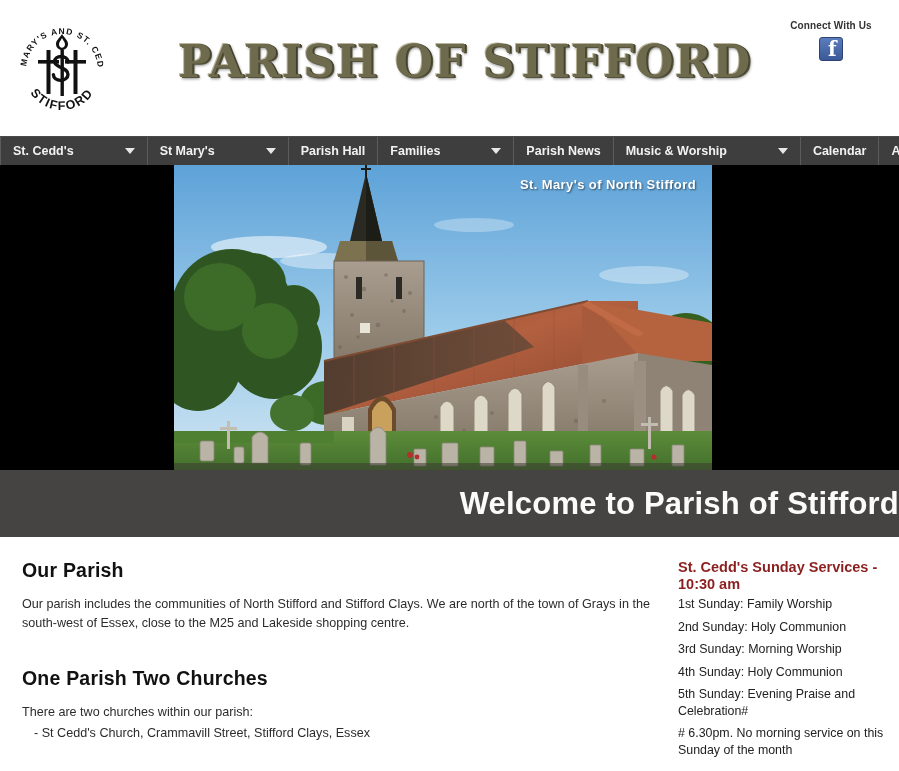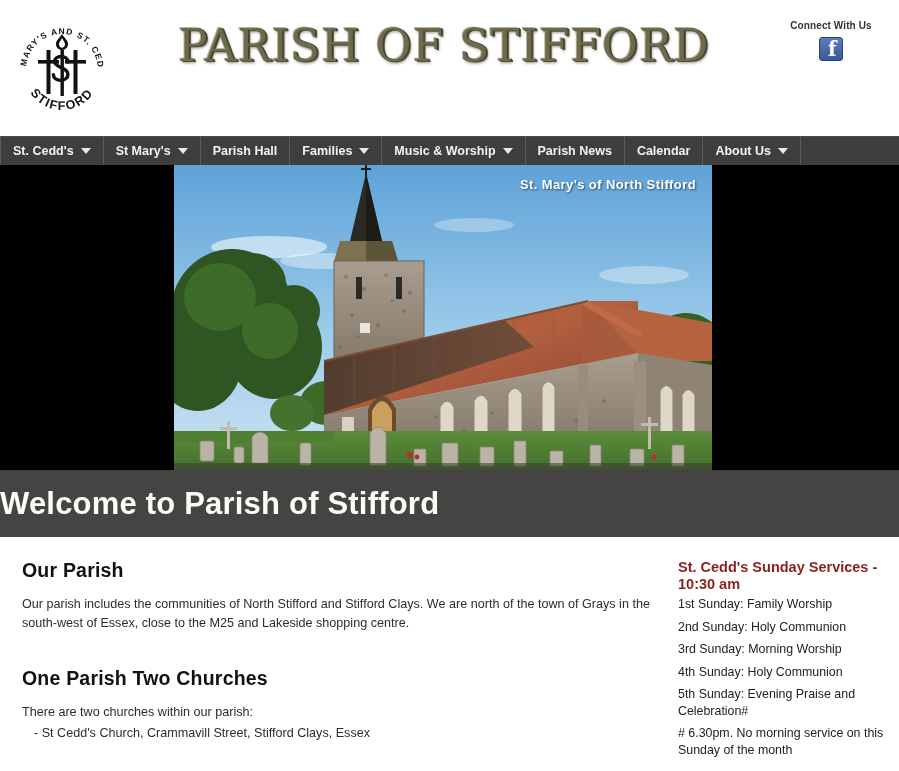--- a/index.html
+++ b/index.html
@@ -18,24 +18,24 @@
     height: 136px;
     background: #ffffff;
   }
   .logo-mark {
     position: absolute;
     left: 10px; top: 14px;
     width: 104px; height: 104px;
   }
   .site-title {
     position: absolute;
-    left: 178px; top: 20px;
+    left: 178px; top: 36px;
     font-family: "DejaVu Serif", serif;
     font-size: 44px;
-    font-weight: normal;
+    font-weight: bold;
     letter-spacing: 1px;
     line-height: 52px;
     color: #6d6a4e;
     text-shadow:
        1px 0 0 #3f3d2b,
        2px 1px 0 #55523a,
       -1px -1px 0 #b9b59a,
        2px 2px 3px rgba(0,0,0,.45);
     white-space: nowrap;
   }
@@ -85,20 +85,21 @@
     position: relative;
     display: flex;
     align-items: center;
     padding: 0 12px;
     color: #f2f2f2;
     font-size: 12.5px;
     font-weight: bold;
     white-space: nowrap;
     border-right: 1px solid #5c5c5c;
     cursor: pointer;
+    gap: 44px;
   }
   .nav-item:first-child { border-left: 1px solid #5c5c5c; }
   .nav-item .caret {
     display: inline-block;
     margin-left: 7px;
     width: 0; height: 0;
     border-left: 5px solid transparent;
     border-right: 5px solid transparent;
     border-top: 6px solid #e8e8e8;
   }
@@ -128,21 +129,21 @@
     text-shadow: 1px 1px 2px rgba(0,0,0,.55);
     white-space: nowrap;
   }
 
   
   .welcome {
     height: 67px;
     background: #454442;
     display: flex;
     align-items: center;
-    justify-content: flex-start;
+    justify-content: flex-end;
   }
   .welcome-text {
     color: #fbfbf7;
     font-size: 31px;
     font-weight: bold;
     letter-spacing: .2px;
   }
 
   
   .content {
@@ -256,25 +257,25 @@
       <i class="caret"></i>
     </div>
     <div class="nav-item">
       <span>Parish Hall</span>
     </div>
     <div class="nav-item">
       <span>Families</span>
       <i class="caret"></i>
     </div>
     <div class="nav-item">
+      <span>Parish News</span>
+    </div>
+    <div class="nav-item">
       <span>Music &amp; Worship</span>
       <i class="caret"></i>
-    </div>
-    <div class="nav-item">
-      <span>Parish News</span>
     </div>
     <div class="nav-item">
       <span>Calendar</span>
     </div>
     <div class="nav-item">
       <span>About Us</span>
       <i class="caret"></i>
     </div>
   </nav>
 

